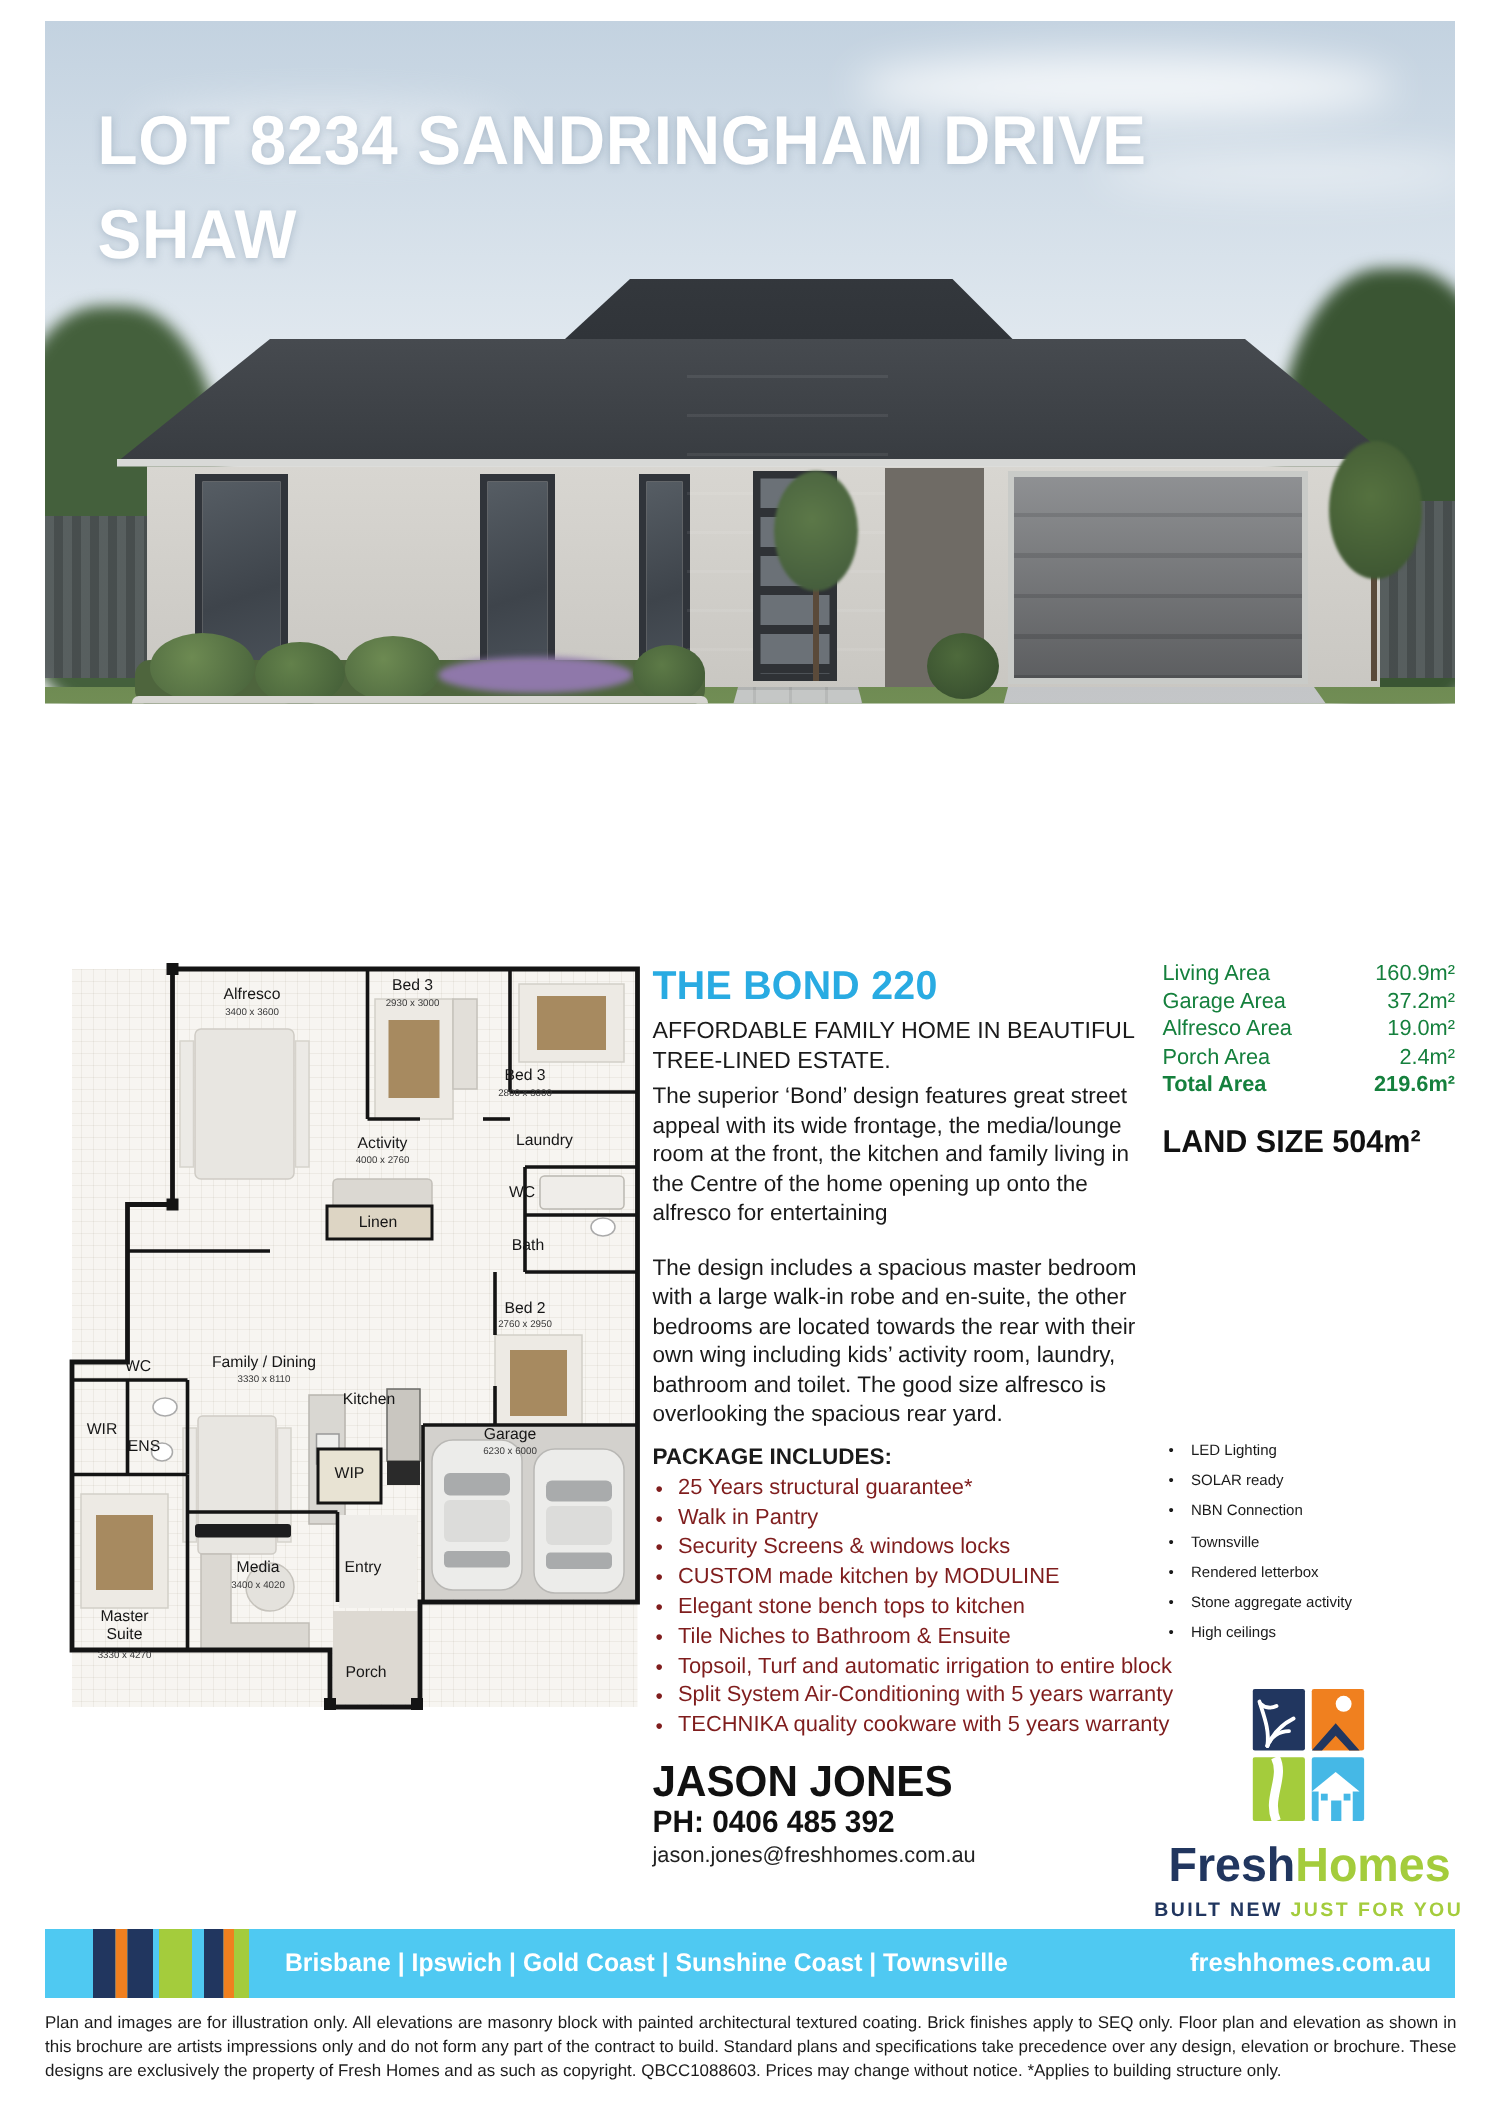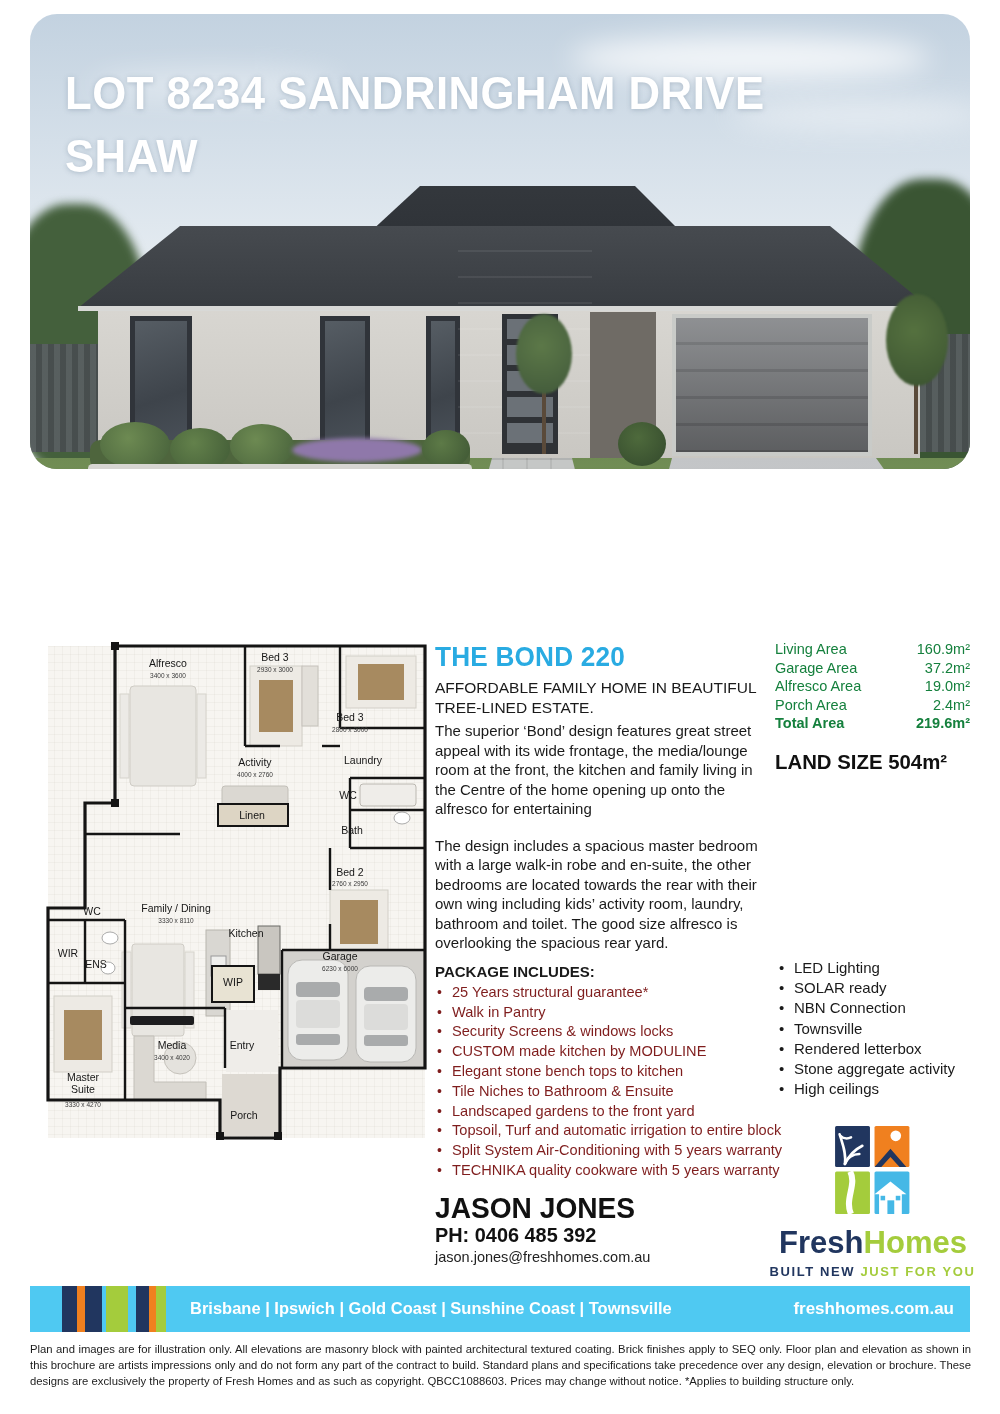--- a/index.html
+++ b/index.html
@@ -2,21 +2,21 @@
 <html><head>
 <meta charset="utf-8">
 <style>
   * { margin:0; padding:0; box-sizing:border-box; }
   html,body { width:1000px; background:#fff; font-family:"Liberation Sans", sans-serif; }
   .page { position:relative; width:1000px; height:1414px; background:#fff; overflow:hidden; }
   .abs { position:absolute; }
 
   
   .hero { position:absolute; left:30px; top:14px; width:940px; height:455px; overflow:hidden;
-          background:linear-gradient(180deg,#c3d2e0 0%,#d4dfe9 28%,#e3eaf0 52%,#edf0f2 68%,#eef0f1 100%);border-radius:27px; }
+          background:linear-gradient(180deg,#c3d2e0 0%,#d4dfe9 28%,#e3eaf0 52%,#edf0f2 68%,#eef0f1 100%); }
   .cloud { position:absolute; background:rgba(255,255,255,.75); filter:blur(14px); border-radius:50%; }
   .treeblob { position:absolute; filter:blur(5px); border-radius:45%; }
   .fence { position:absolute; background:repeating-linear-gradient(90deg,#5a5f63 0 6px,#484c50 6px 12px); opacity:.9; }
   .roof-main { position:absolute; left:45px; top:208px; width:860px; height:86px;
                background:linear-gradient(180deg,#474b50,#383c41);
                clip-path:polygon(3px 86px,855px 86px,755px 4px,105px 4px); }
   .fascia { position:absolute; background:#d8d9d7; }
   .roof-tower { position:absolute; left:320px; top:166px; width:350px; height:66px;
                 background:linear-gradient(180deg,#34383d,#2e3237);
                 clip-path:polygon(5px 66px,345px 66px,285px 6px,70px 6px); }
@@ -91,21 +91,21 @@
   .contact-name { font-weight:700; font-size:29px; line-height:1.05; transform:scaleX(.97); transform-origin:left top; }
   .contact-phone { font-weight:700; font-size:20.5px; line-height:1.2; transform:scaleX(.97); transform-origin:left top; }
   .contact-email { font-size:14.5px; line-height:1.3; color:#222; }
 
   
   .right-col { position:absolute; left:775px; top:640px; width:195px; height:660px; }
   .area-row { display:flex; justify-content:space-between; font-size:14.5px; line-height:18.6px; color:#15803d; }
   .area-row.total { font-weight:700; }
   .land-size { margin-top:17px; font-weight:700; font-size:21px; color:#111; transform:scaleX(.97); transform-origin:left top; }
   .features { position:absolute; top:318px; left:2px; list-style:none; }
-  .features li { font-size:15px; line-height:20.2px; color:#1a1a1a; padding-left:17px; position:relative; white-space:nowrap; }
+  .features li { font-size:10px; line-height:20.2px; color:#1a1a1a; padding-left:17px; position:relative; white-space:nowrap; }
   .features li:before { content:"•"; position:absolute; left:2px; }
   .fh-logo { position:absolute; top:486px; left:50%; transform:translateX(-50%); width:210px; text-align:center; }
   .fh-logo-words { font-weight:700; font-size:32px; margin-top:6px; transform:scaleX(.97); transform-origin:center top; }
   .fh-logo-tag { font-weight:700; font-size:13px; letter-spacing:1.6px; margin-top:3px; white-space:nowrap; }
   .navy { color:#21365f; } .green { color:#a4cc3c; }
 
   
   .footer-bar { position:absolute; left:30px; top:1286px; width:940px; height:46px; background:#4fc9f2; }
   .stripe { position:absolute; top:0; height:46px; }
   .footer-locations { position:absolute; left:160px; top:0; height:46px; display:flex; align-items:center;
@@ -358,21 +358,20 @@
     <p class="body-p">The superior ‘Bond’ design features great street appeal with its wide frontage, the media/lounge room at the front, the kitchen and family living in the Centre of the home opening up onto the alfresco for entertaining</p>
     <p class="body-p" style="margin-top:17px;">The design includes a spacious master bedroom with a large walk-in robe and en-suite, the other bedrooms are located towards the rear with their own wing including kids’ activity room, laundry, bathroom and toilet. The good size alfresco is overlooking the spacious rear yard.</p>
     <div class="pkg-head">PACKAGE INCLUDES:</div>
     <ul class="pkg-list">
       <li>25 Years structural guarantee*</li>
       <li>Walk in Pantry</li>
       <li>Security Screens &amp; windows locks</li>
       <li>CUSTOM made kitchen by MODULINE</li>
       <li>Elegant stone bench tops to kitchen</li>
       <li>Tile Niches to Bathroom &amp; Ensuite</li>
-      <li>Landscaped gardens to the front yard</li>
       <li>Topsoil, Turf and automatic irrigation to entire block</li>
       <li>Split System Air-Conditioning with 5 years warranty</li>
       <li>TECHNIKA quality cookware with 5 years warranty</li>
     </ul>
     <div class="contact">
       <div class="contact-name">JASON JONES</div>
       <div class="contact-phone">PH: 0406 485 392</div>
       <div class="contact-email">jason.jones@freshhomes.com.au</div>
     </div>
   </div>

